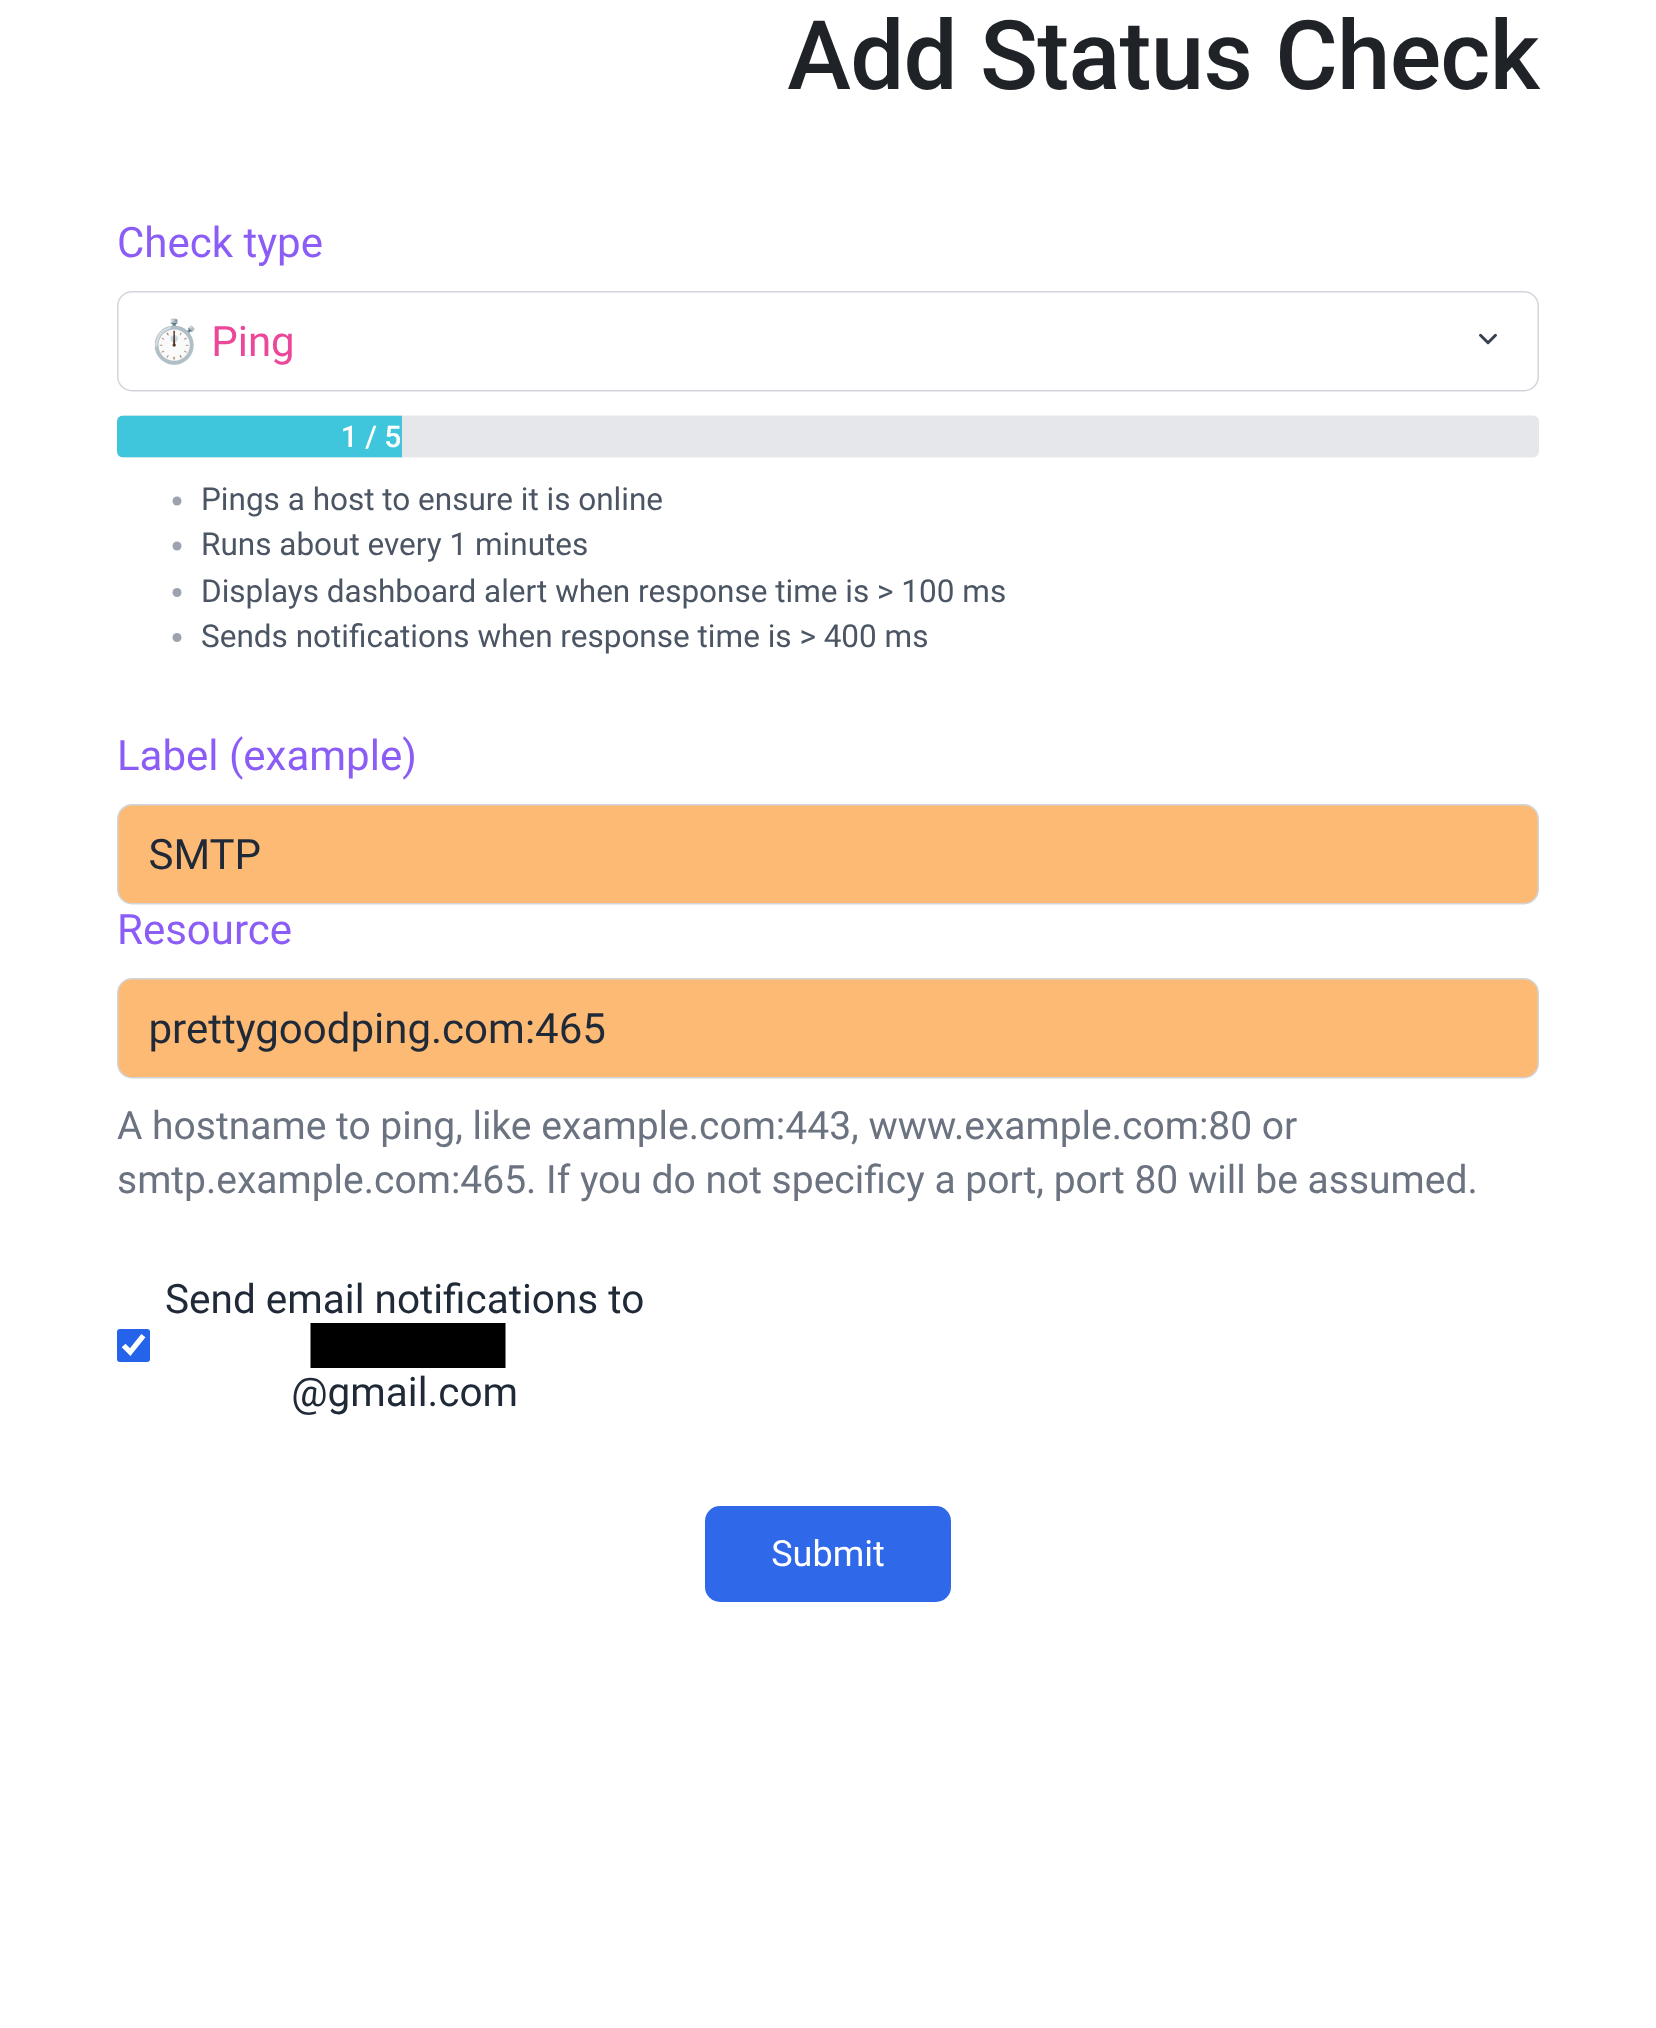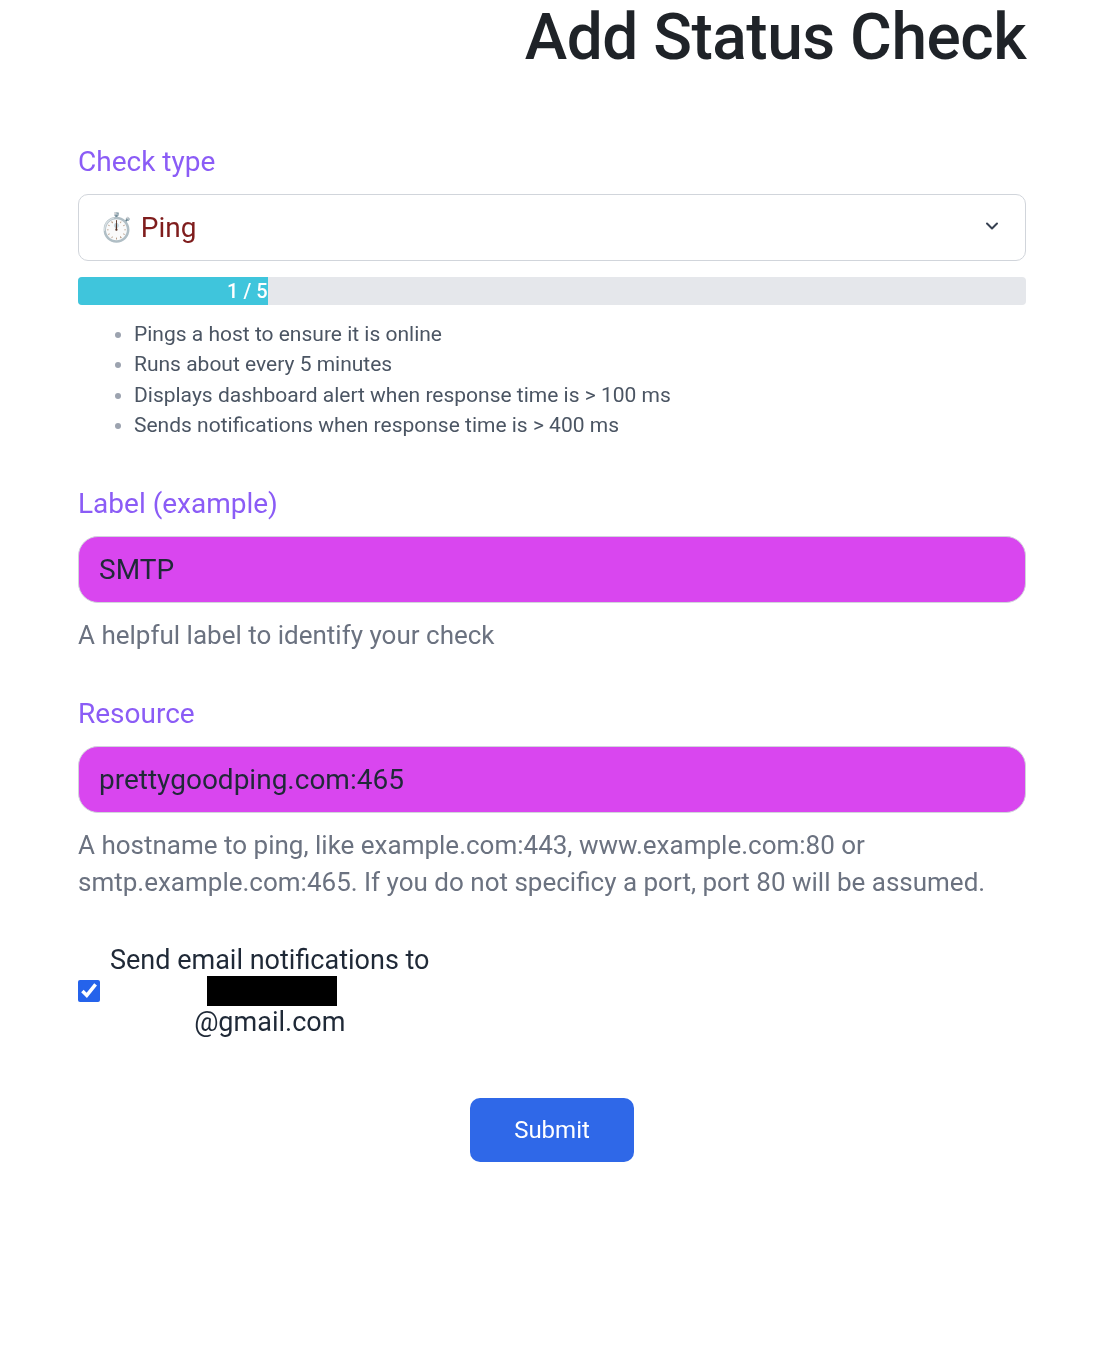--- a/index.html
+++ b/index.html
@@ -37,21 +37,21 @@
     .select-field {
       width: 100%;
       padding: 16px 50px 16px 20px;
       font-size: 28px;
       border: 1px solid #d1d5db;
       border-radius: 10px;
       background: #ffffff;
       appearance: none;
       -webkit-appearance: none;
       cursor: pointer;
-      color: #7f1d1d;
+      color: #ec4899;
       font-family: inherit;
     }
     .select-chevron {
       position: absolute;
       right: 24px;
       top: 50%;
       transform: translateY(-50%);
       pointer-events: none;
     }
     .progress-bar {
@@ -87,22 +87,22 @@
       color: #4b5563;
     }
     .description-list li::marker {
       color: #9ca3af;
     }
     .text-input {
       width: 100%;
       padding: 16px 20px;
       font-size: 28px;
       border: 1px solid #d1d5db;
-      border-radius: 20px;
-      background: #d946ef;
+      border-radius: 10px;
+      background: #fdba74;
       color: #1f2937;
       font-family: inherit;
     }
     .help-text {
       font-size: 26px;
       color: #6b7280;
       margin-top: 14px;
       margin-bottom: 44px;
       line-height: 1.4;
     }
@@ -173,30 +173,29 @@
   </div>
 
   <div class="progress-bar">
     <div class="progress-fill" style="width: 20%;">
       <span>1 / 5</span>
     </div>
   </div>
 
   <ul class="description-list">
     <li>Pings a host to ensure it is online</li>
-    <li>Runs about every 5 minutes</li>
+    <li>Runs about every 1 minutes</li>
     <li>Displays dashboard alert when response time is &gt; 100 ms</li>
     <li>Sends notifications when response time is &gt; 400 ms</li>
   </ul>
 </div>
 
 <div class="form-group">
   <label class="form-label">Label (example)</label>
   <input type="text" class="text-input" value="SMTP" style="">
-  <div class="help-text">A helpful label to identify your check</div>
 </div>
 
 <div class="form-group">
   <label class="form-label">Resource</label>
   <input type="text" class="text-input" value="prettygoodping.com:465" style="">
   <div class="help-text">A hostname to ping, like example.com:443, www.example.com:80 or smtp.example.com:465. If you do not specificy a port, port 80 will be assumed.</div>
 </div>
 
 <div class="checkbox-row">
   <input type="checkbox" class="checkbox" checked="" style="">

